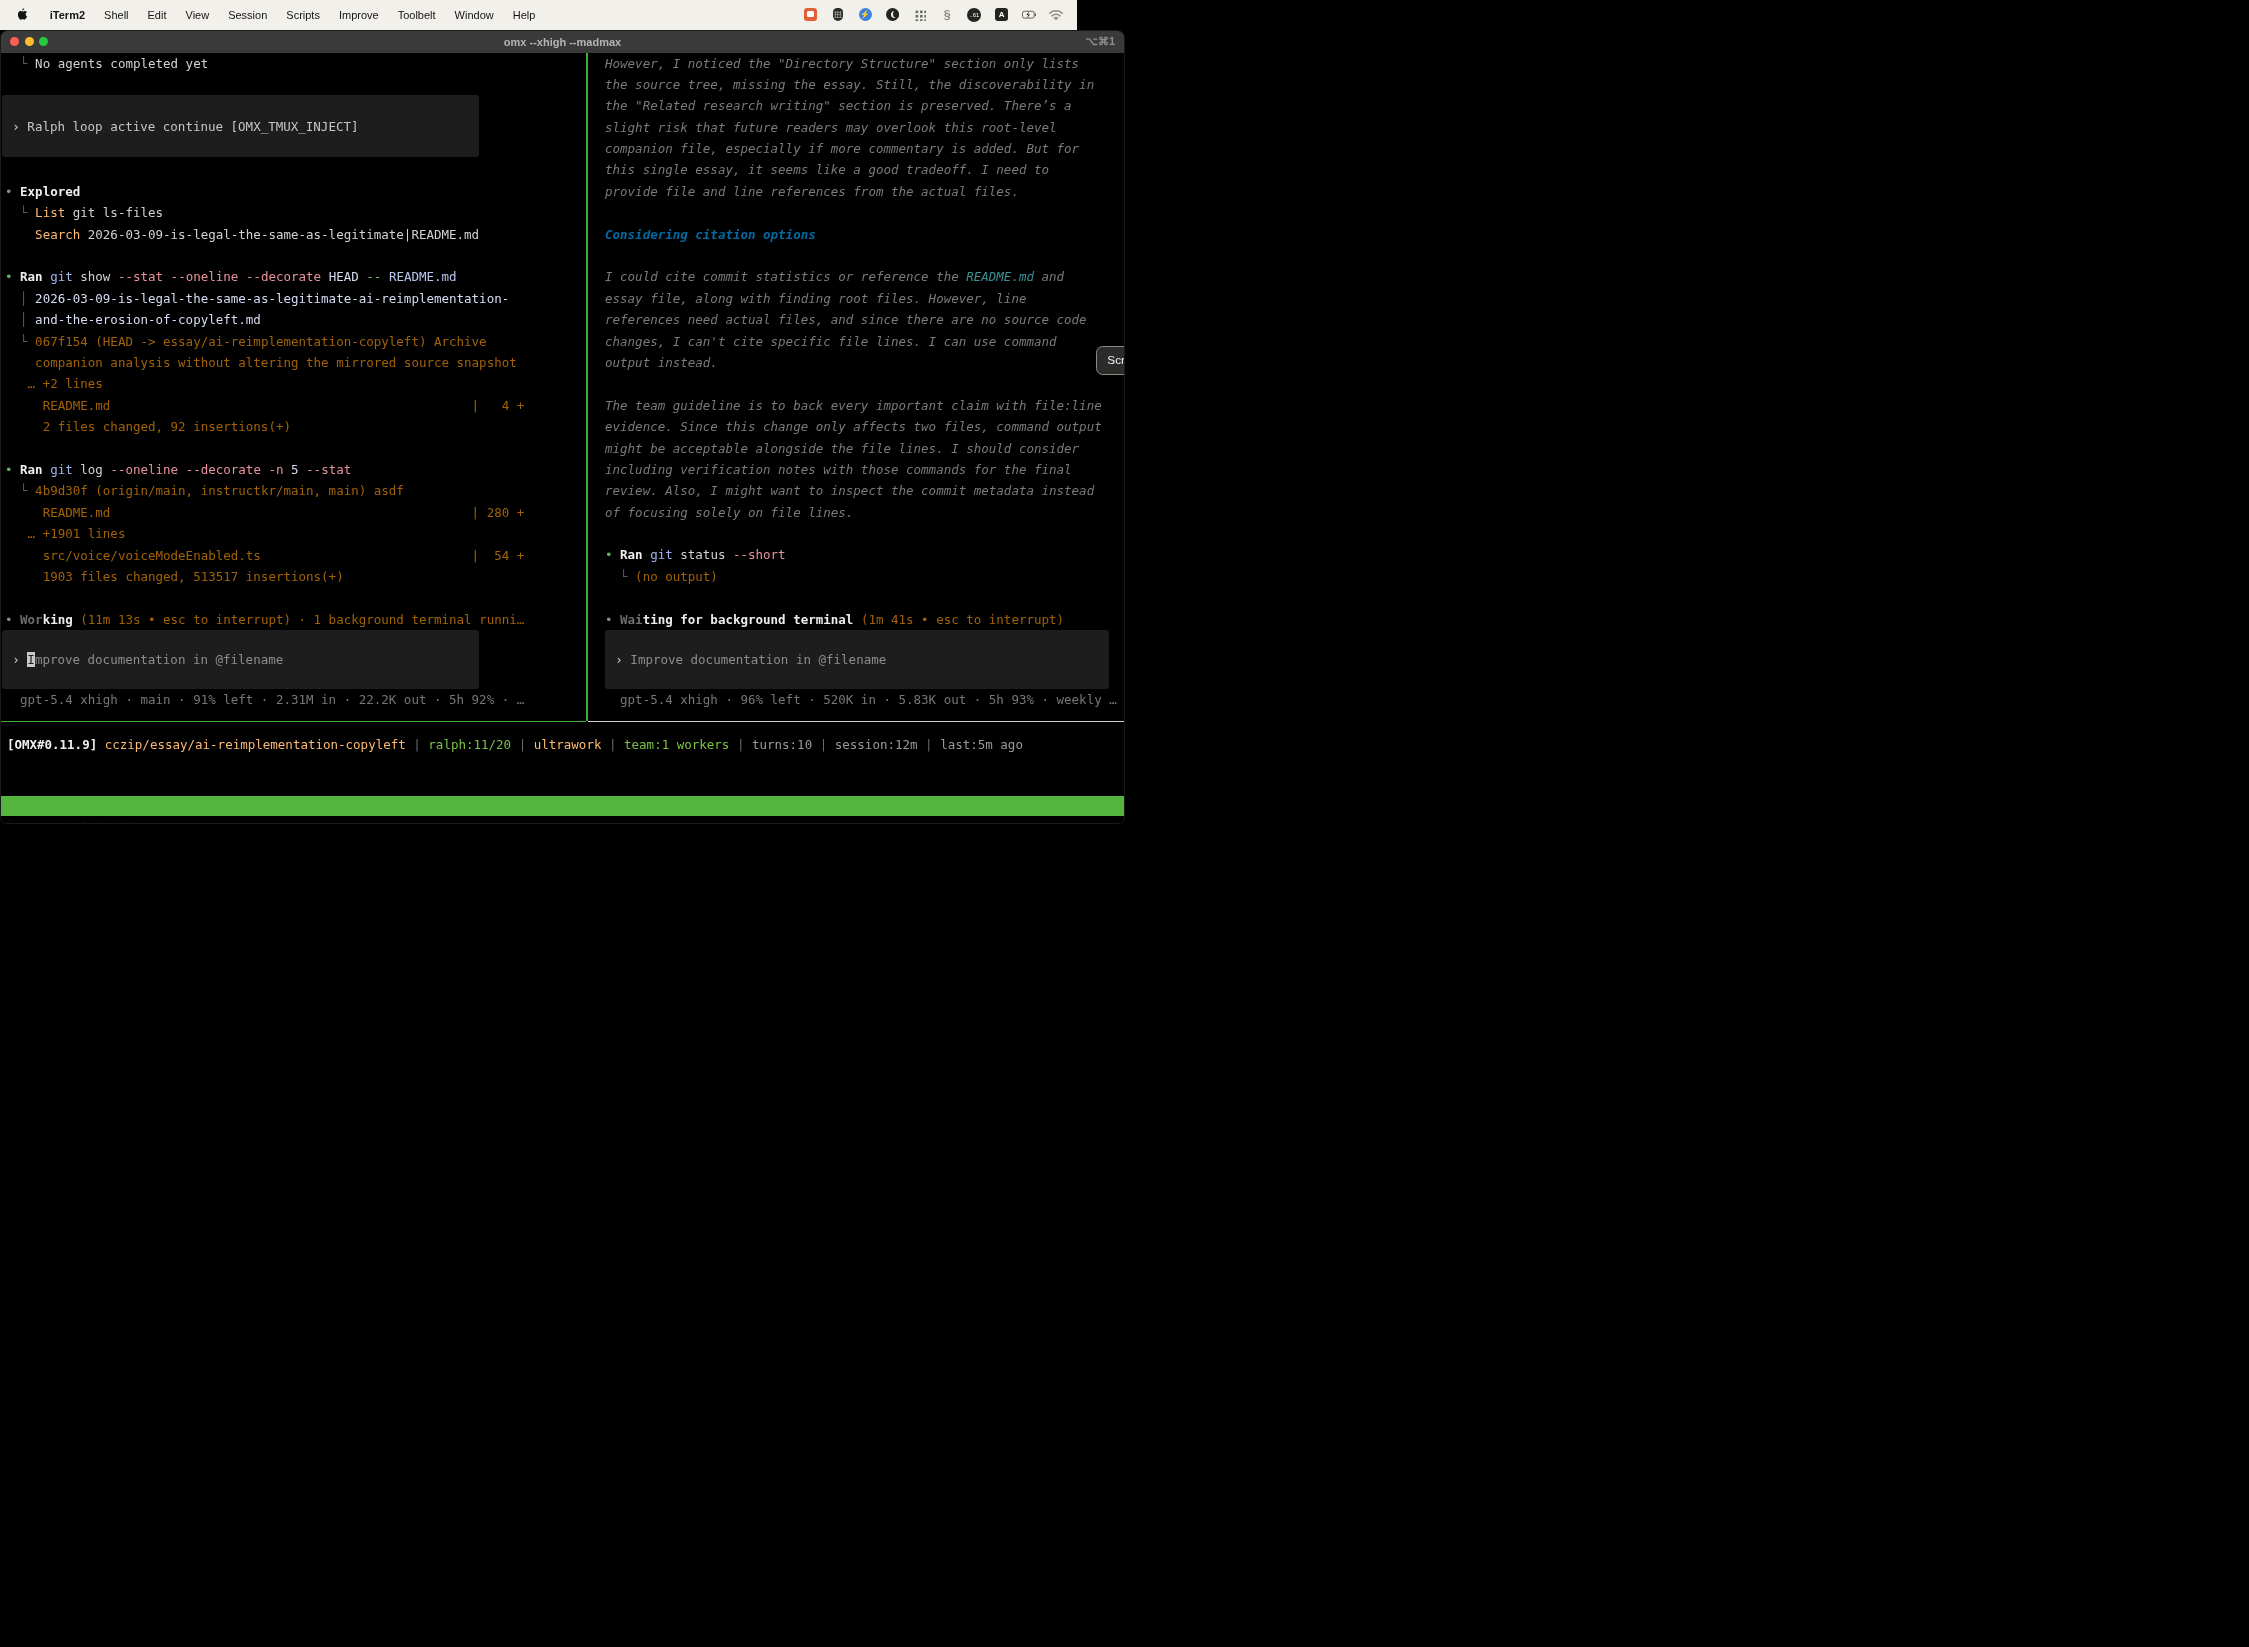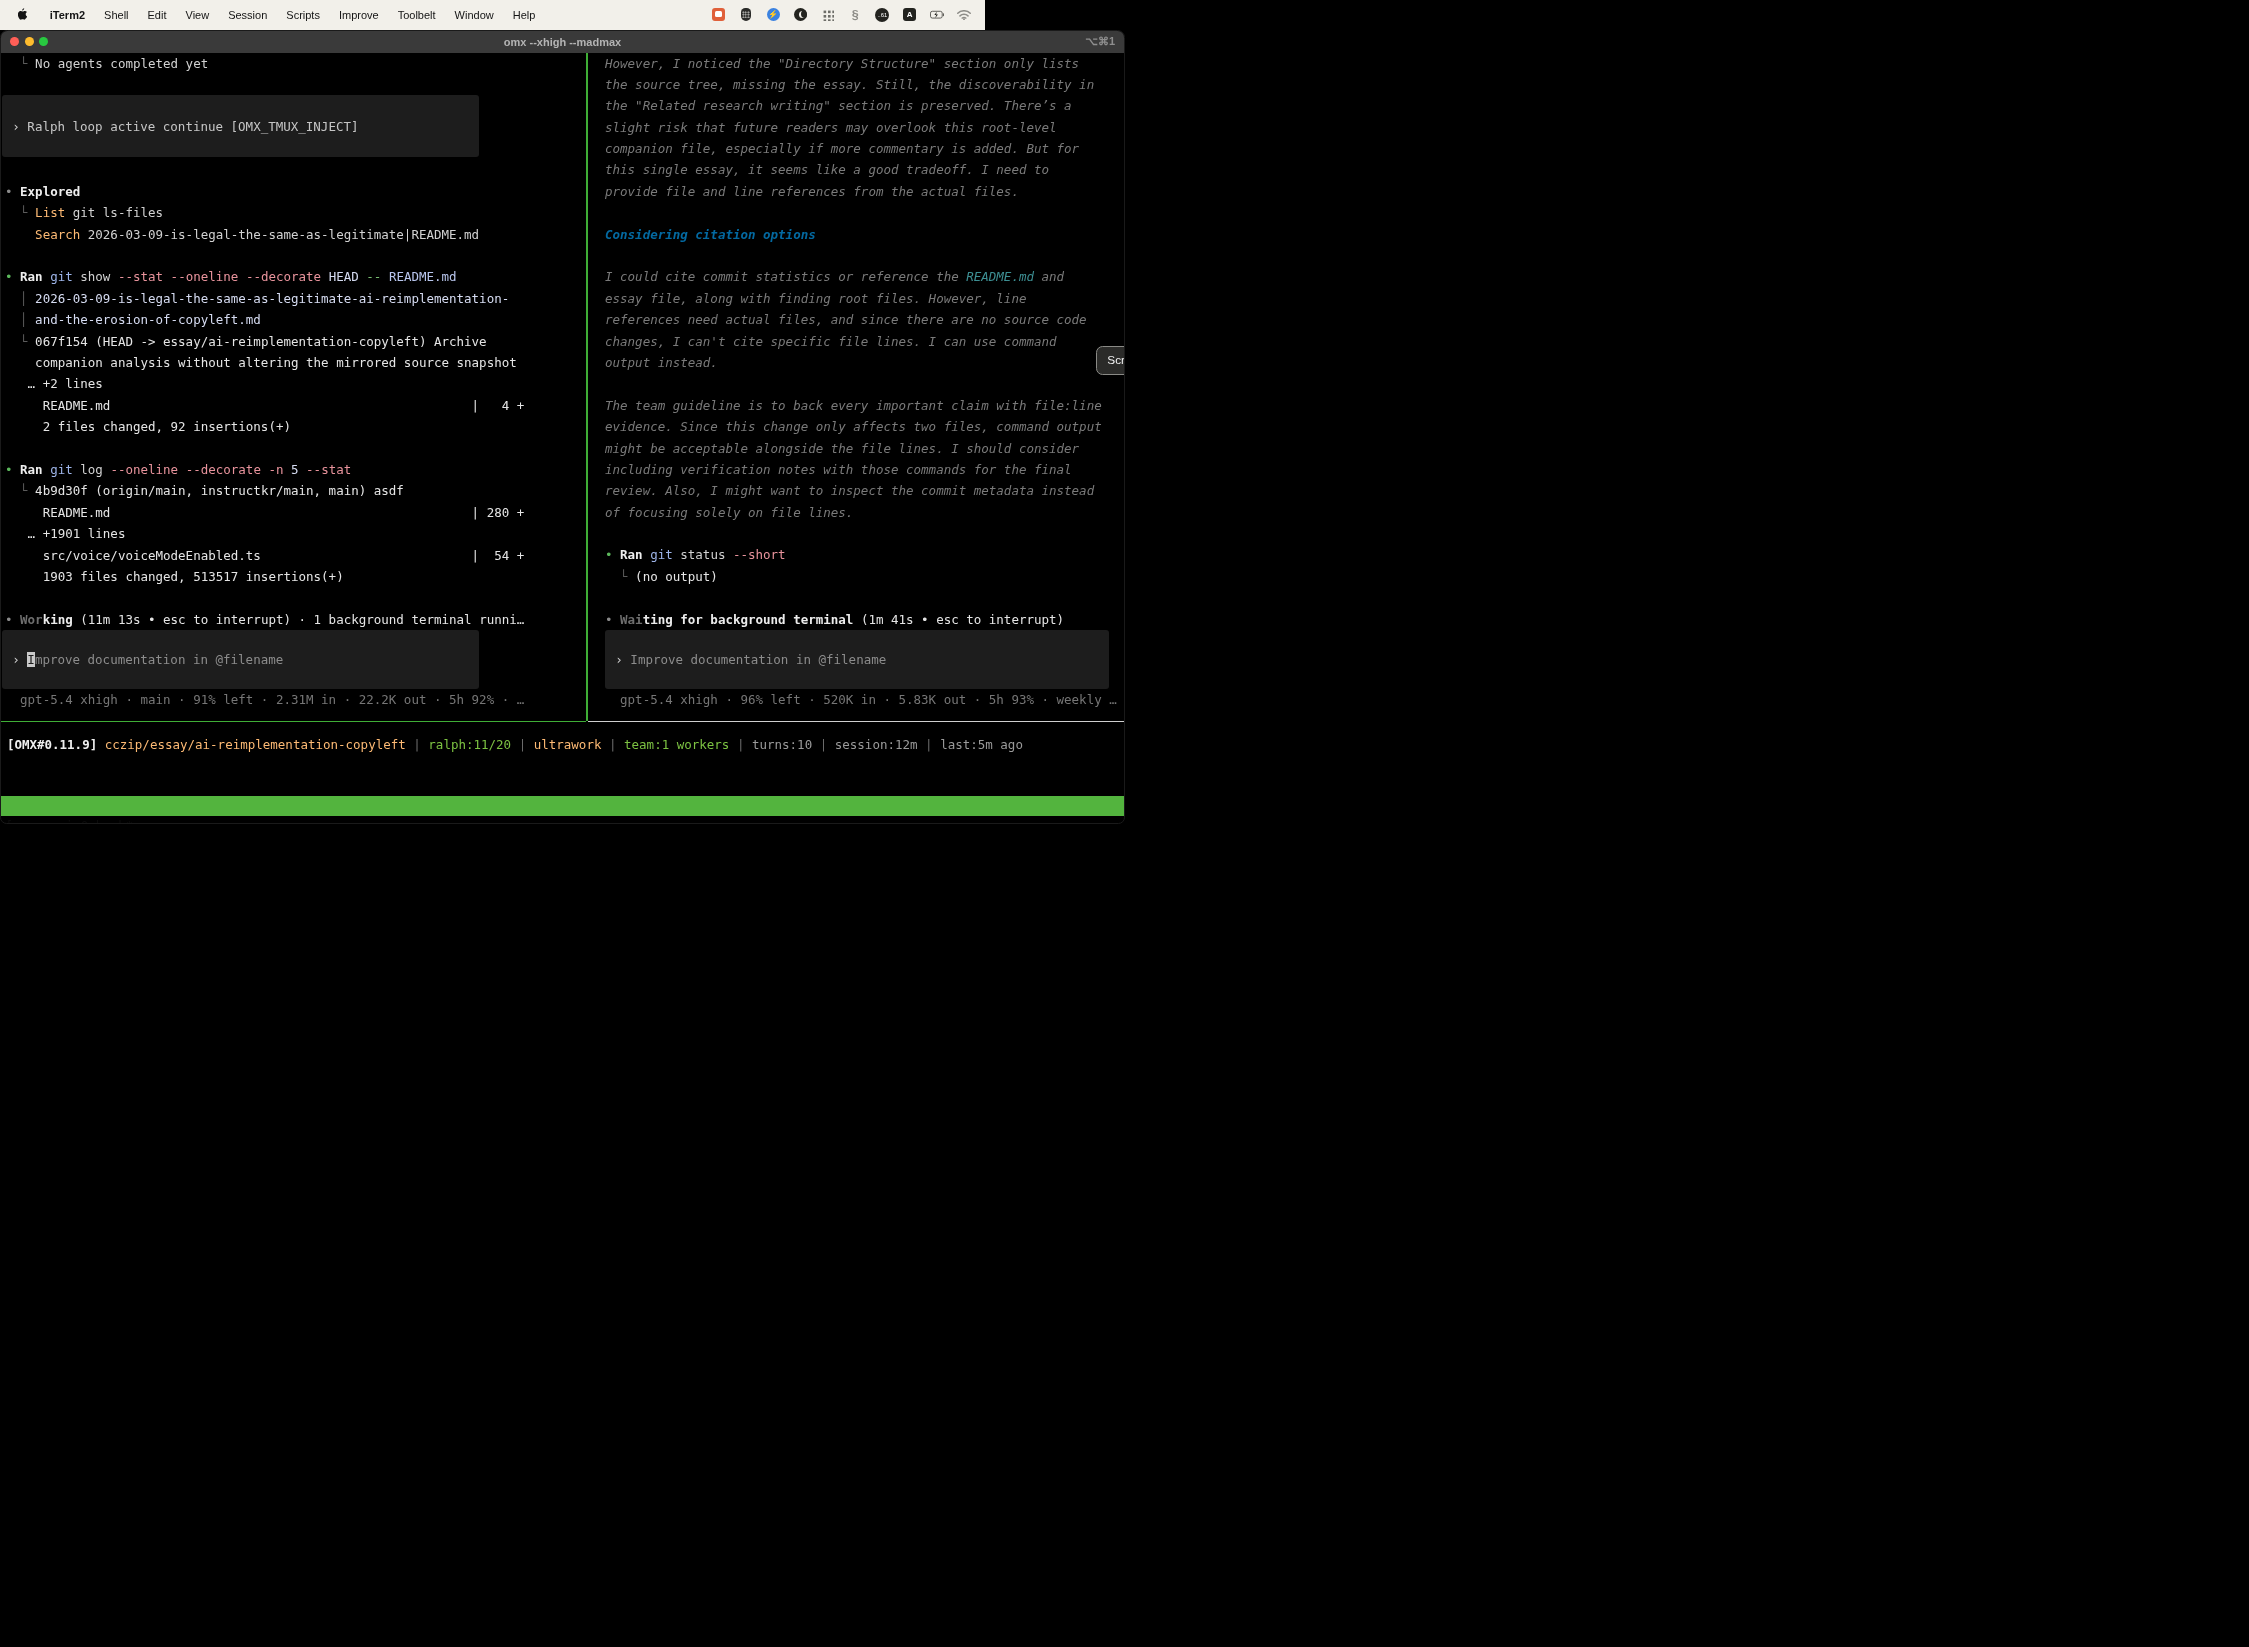--- a/index.html
+++ b/index.html
@@ -1,20 +1,20 @@
 <!DOCTYPE html>
 <html style="font-size:11.8px"><head>
 <meta charset="utf-8">
 <style>
   * { margin:0; padding:0; box-sizing:border-box; }
   html,body { width:1125px; height:824px; background:#000; overflow:hidden;
               font-family:"DejaVu Sans Mono", monospace; }
 
   
-  #menubar { position:absolute; top:0; left:0; width:985px; height:29.5px;
+  #menubar { position:absolute; top:0; left:0; width:1077px; height:29.5px;
              background:#f2f0ea; display:flex; align-items:center;
              font-family:"Liberation Sans", sans-serif; font-size:11px; color:#141414; }
   .mb-left { display:flex; align-items:center; gap:19px; padding-left:16px; }
   .menu-item { cursor:default; }
   .menu-item.app { font-weight:bold; }
   .mb-right { margin-left:auto; display:flex; align-items:center; gap:12.5px; padding-right:13.3px; }
   .sico { width:14.8px; height:14.8px; display:flex; align-items:center; justify-content:center; }
   .ic-rec { width:12.5px; height:12.5px; background:#e0603a; border-radius:3px; position:relative; }
   .ic-rec:before { content:""; position:absolute; top:2.2px; left:3px; width:6.6px; height:5.9px;
                    background:#fff; border-radius:1.5px; }
@@ -64,21 +64,21 @@
 
   #pane-divider { position:absolute; left:585px; top:22px; width:2.2px; height:668px; background:#3fae36; }
   #border-left  { position:absolute; left:0; top:690px; width:585px; height:1.5px; background:#3fae36; }
   #border-right { position:absolute; left:587px; top:690px; width:538px; height:1.5px; background:#cfcfcf; }
 
   
   .c-fg  { color:#d2d2d2; }
   .c-fg2 { color:#c6c6c6; }
   .c-wht { color:#efefef; font-weight:bold; }
   .c-dim { color:#5c5c5c; }
-  .c-gry { color:#e5e5e5; }
+  .c-gry { color:#a16207; }
   .c-sgry{ color:#767676; }
   .c-thk { color:#7a7a7a; font-style:italic; }
   .c-thkb{ color:#0369a1; font-style:italic; font-weight:bold;margin-top:20px; }
   .c-cyn { color:#fdba74; }
   .c-teal{ color:#3d8f93; font-style:italic; }
   .c-blu { color:#9db4e8; }
   .c-lav { color:#d6dcf2; }
   .c-lav2{ color:#b9c6ee; }
   .c-pnk { color:#e8939c; }
   .c-grn { color:#79bd72; }

